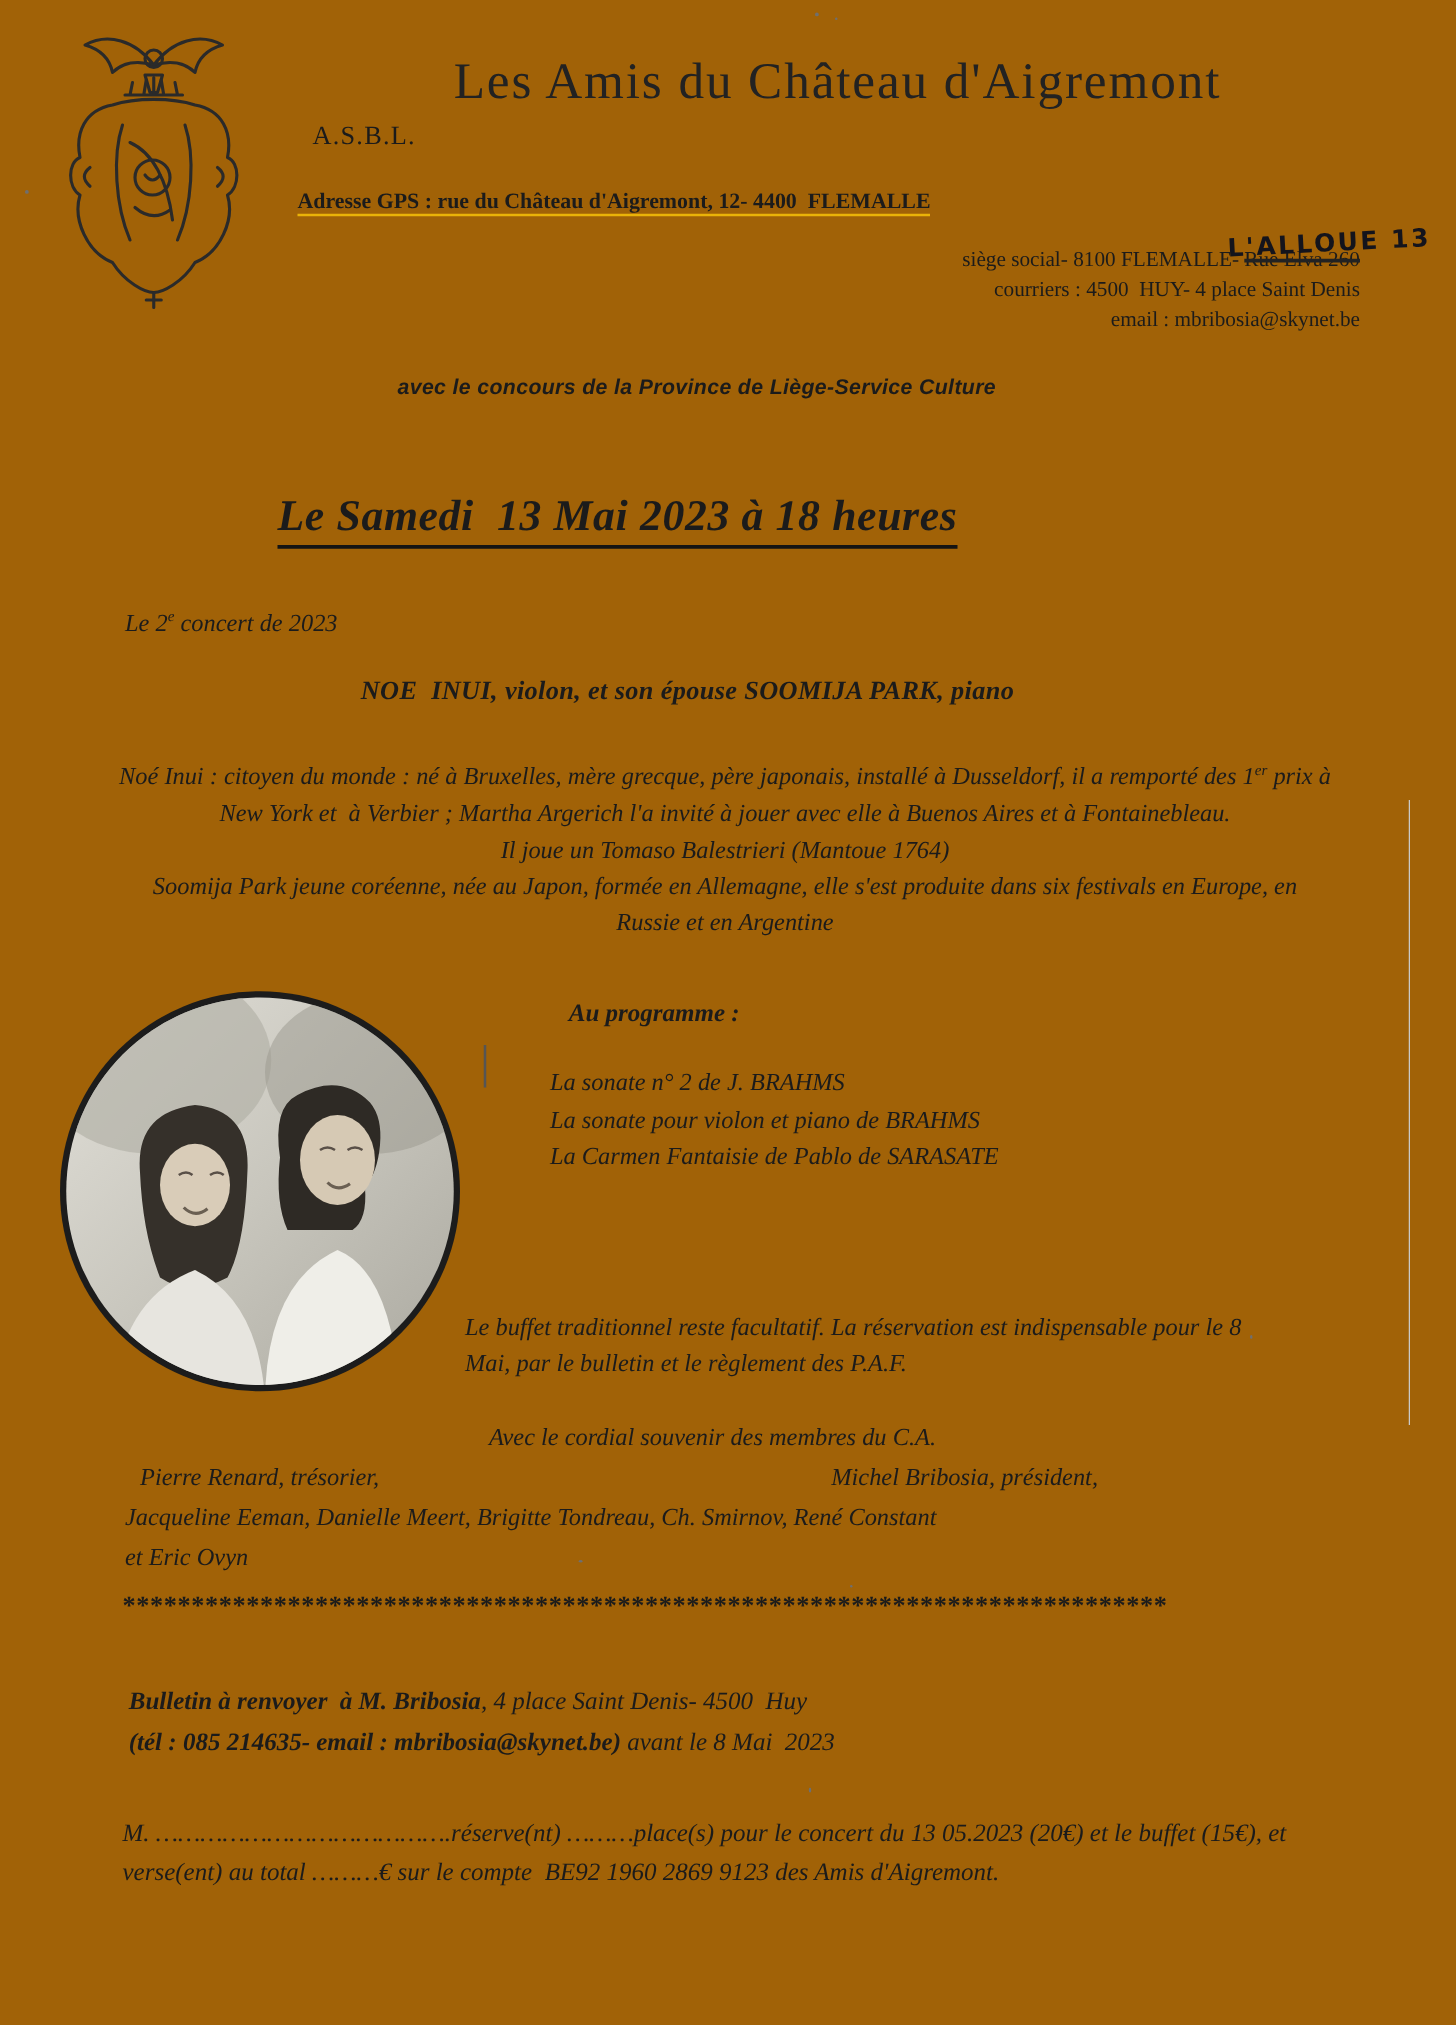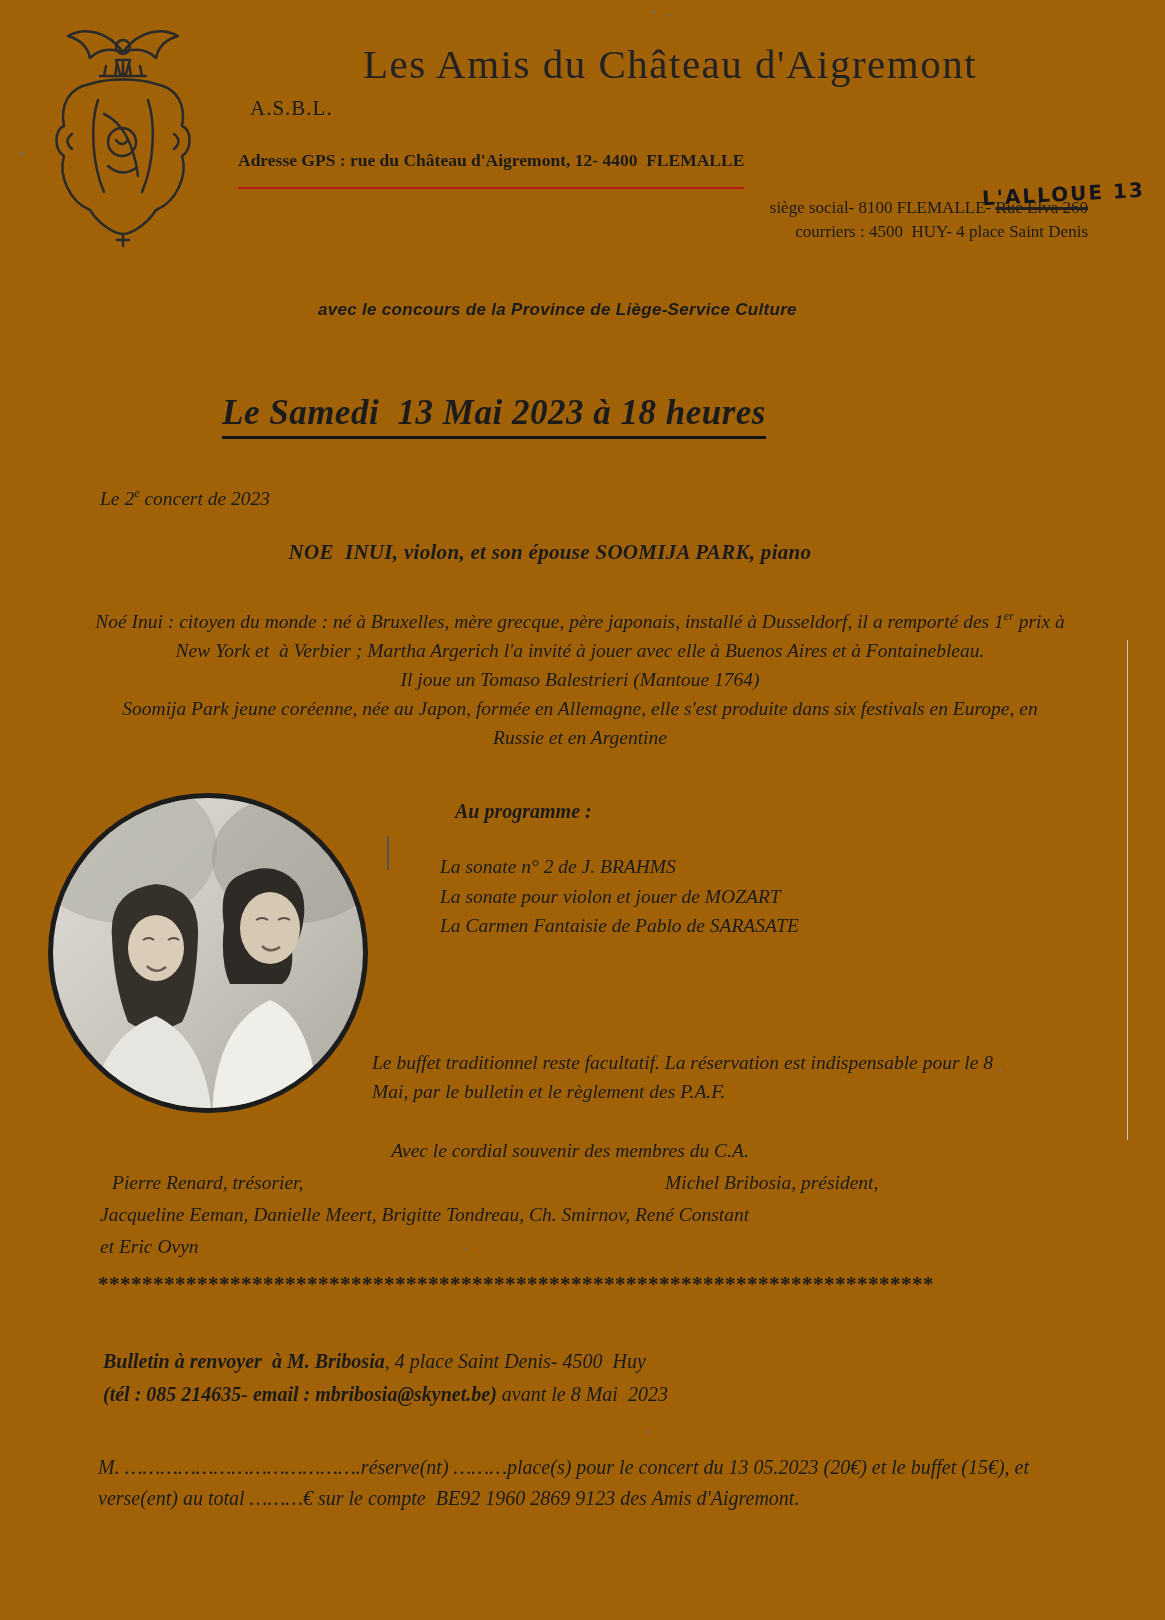--- a/index.html
+++ b/index.html
@@ -13,21 +13,21 @@
     overflow:hidden;
   }
   .abs{position:absolute;}
   .t{white-space:pre-wrap;}
   .title{
     font-size:41px;letter-spacing:1.5px;color:#222;
     text-align:center;font-weight:500;
   }
   .asbl{font-size:21px;text-align:left;letter-spacing:1px;}
   .gps{font-size:17.5px;font-weight:bold;}
-  .gps .u{border-bottom:2px solid #b91c1c;padding-bottom:17px;}
+  .gps .u{border-bottom:2px solid #eab308;padding-bottom:1px;}
   .addr{font-size:17px;line-height:24px;text-align:right;}
   .struck{text-decoration:line-through;text-decoration-thickness:3px;text-decoration-color:#222;}
   .handwritten{
     font-family:"DejaVu Sans", sans-serif;
     font-weight:bold;font-size:20px;letter-spacing:2px;
     transform:rotate(-3deg);color:#14141c;
   }
   .patronage{
     font-family:"Liberation Sans", sans-serif;
     font-style:italic;font-weight:600;font-size:17px;letter-spacing:.3px;
@@ -82,20 +82,21 @@
   <div class="abs title t" style="left:250px;top:40px;width:840px;">Les Amis du Château d'Aigremont</div>
   <div class="abs asbl t" style="left:250px;top:96px;width:840px;">A.S.B.L.</div>
 
   <div class="abs gps" style="left:238px;top:150px;">
     <span class="u t">Adresse GPS : rue du Château d'Aigremont, 12- 4400  FLEMALLE</span>
   </div>
 
   <div class="abs addr" style="right:77px;top:196px;">
     <div><span class="t">siège social- 8100 FLEMALLE- </span><span class="t struck">Rue Elva 260</span></div>
     <div class="t">courriers : 4500  HUY- 4 place Saint Denis</div>
+    <div class="t">email : mbribosia@skynet.be</div>
   </div>
   <div class="abs handwritten t" style="left:982px;top:182px;">L'ALLOUE 13</div>
 
   <div class="abs patronage t" style="left:318px;top:300px;">avec le concours de la Province de Liège-Service Culture</div>
 
   <div class="abs date-heading t" style="left:222px;top:393px;">Le Samedi  13 Mai 2023 à 18 heures</div>
 
   <div class="abs concert-no" style="left:100px;top:486px;">
     <span class="t">Le 2</span><sup class="t">e</sup><span class="t"> concert de 2023</span>
   </div>
@@ -135,21 +136,21 @@
         <path d="M101,152 q6,-4 11,0 M126,152 q6,-4 11,0" stroke="#5a5048" fill="none" stroke-width="2"></path>
         <path d="M105,178 q9,9 19,1" stroke="#6a5f52" fill="none" stroke-width="2.5"></path>
         <path d="M48,330 q8,-80 66,-102 q50,24 56,102 Z" fill="#e7e5df"></path>
       </g>
     </svg>
   </div>
 
   <div class="abs prog-label t" style="left:455px;top:800px;">Au programme :</div>
   <div class="abs" style="left:440px;top:852px;">
     <div class="prog-item t">La sonate n° 2 de J. BRAHMS</div>
-    <div class="prog-item t">La sonate pour violon et jouer de MOZART</div>
+    <div class="prog-item t">La sonate pour violon et piano de BRAHMS</div>
     <div class="prog-item t">La Carmen Fantaisie de Pablo de SARASATE</div>
   </div>
 
   <div class="abs buffet t" style="left:372px;top:1048px;">Le buffet traditionnel reste facultatif. La réservation est indispensable pour le 8 Mai, par le bulletin et le règlement des P.A.F.</div>
   <div class="abs cordial t" style="left:70px;top:1140px;">Avec le cordial souvenir des membres du C.A.</div>
 
   <div class="abs names t" style="left:112px;top:1172px;">Pierre Renard, trésorier,</div>
   <div class="abs names t" style="left:665px;top:1172px;">Michel Bribosia, président,</div>
   <div class="abs names t" style="left:100px;top:1204px;">Jacqueline Eeman, Danielle Meert, Brigitte Tondreau, Ch. Smirnov, René Constant</div>
   <div class="abs names t" style="left:100px;top:1236px;">et Eric Ovyn</div>

